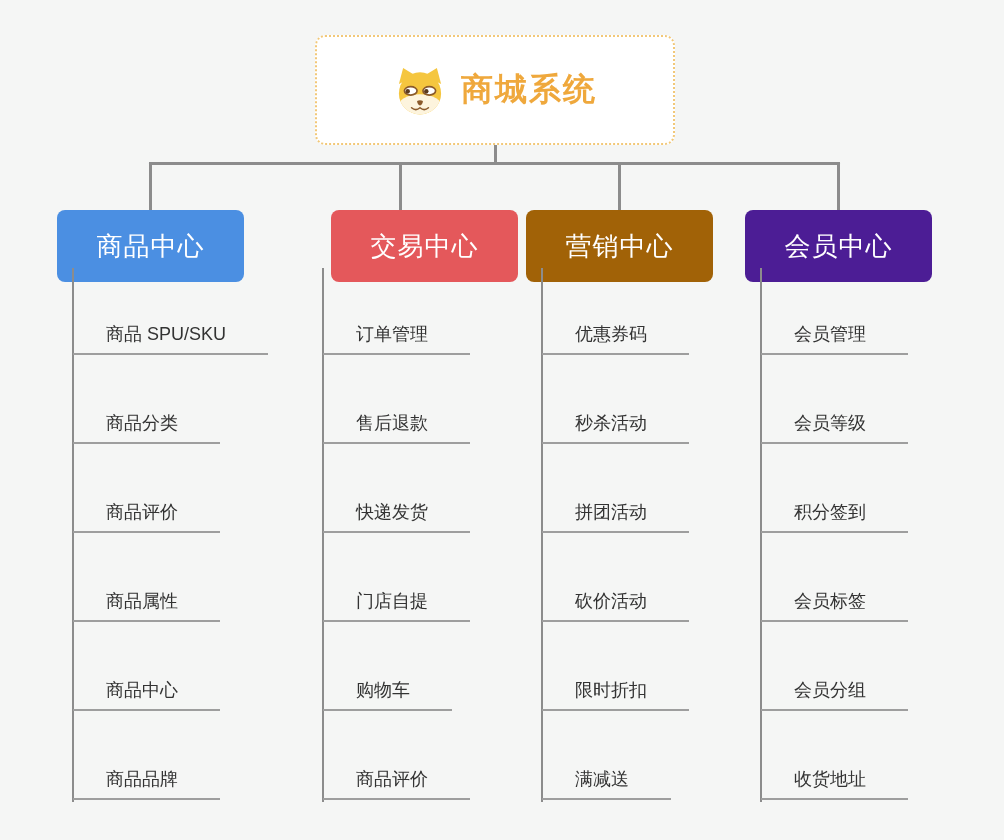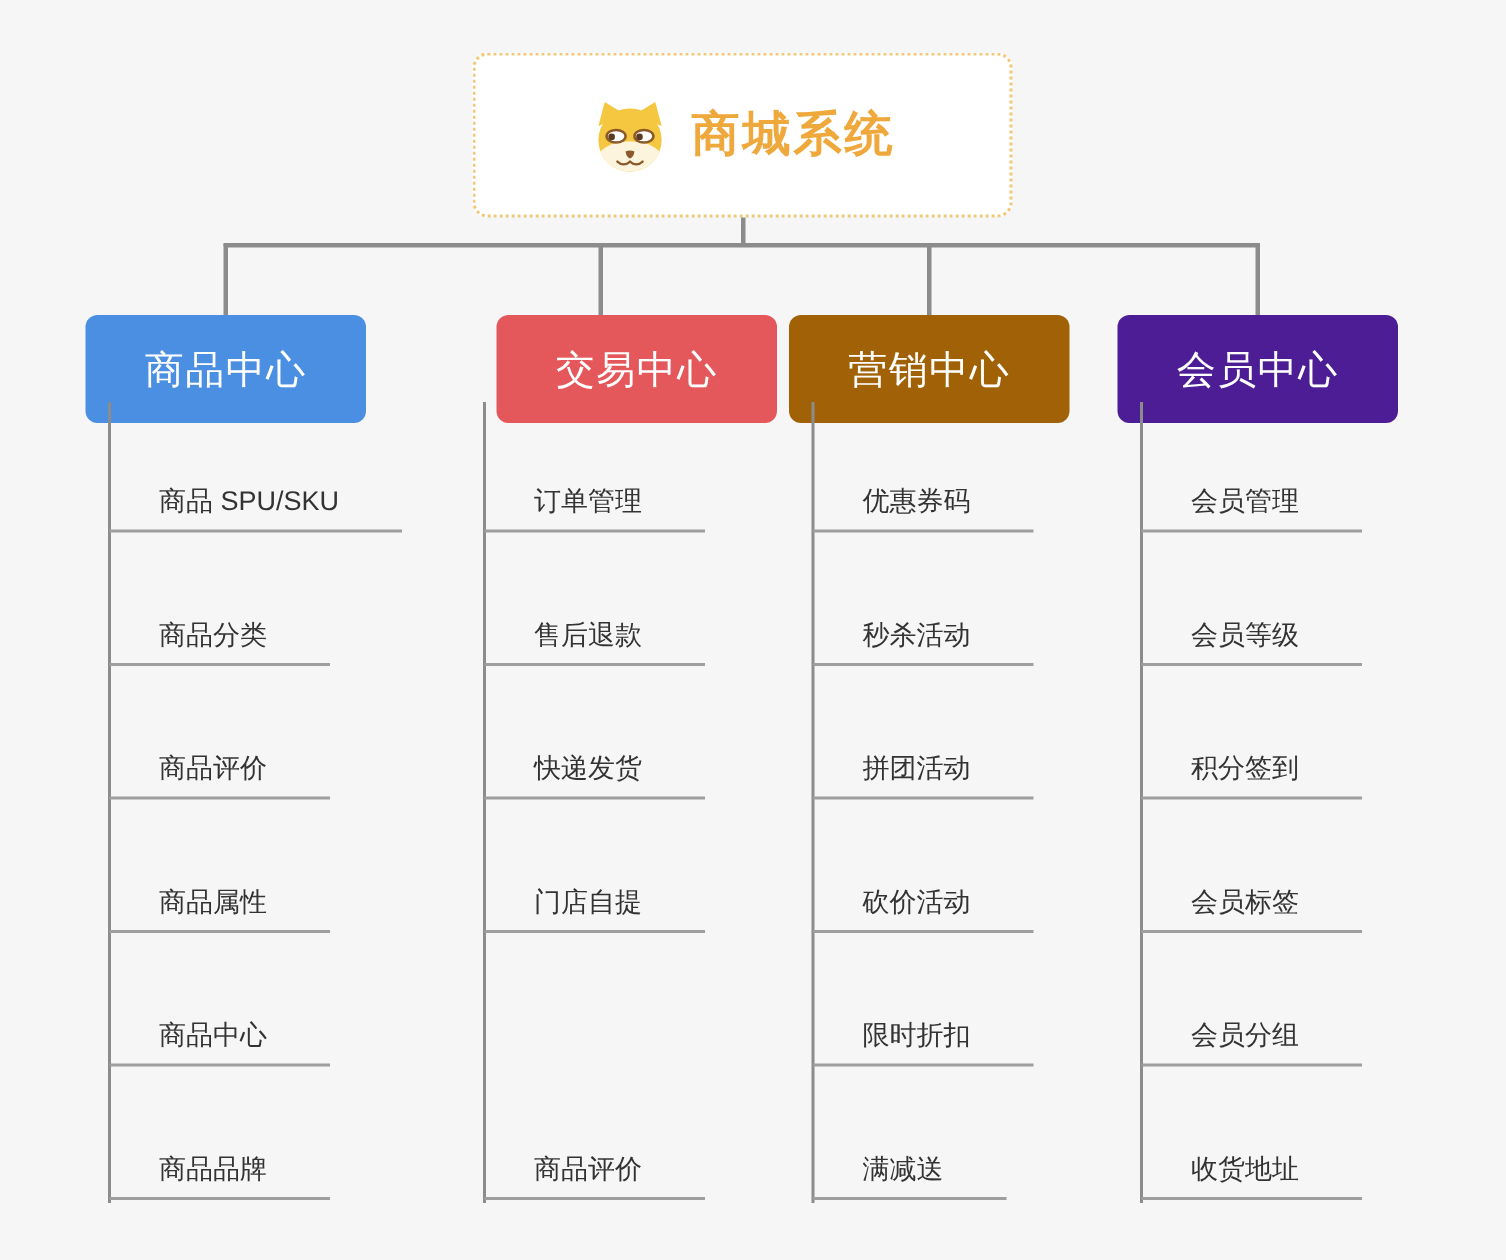--- a/index.html
+++ b/index.html
@@ -81,20 +81,21 @@
     <span class="leaf i5">商品品牌</span>
   </div>
 
   <div class="group g1">
     <div class="bbox" style="background-color: rgb(228, 88, 91); margin-left: 24px;">交易中心</div>
     <div class="trunk"></div>
     <span class="leaf i0">订单管理</span>
     <span class="leaf i1">售后退款</span>
     <span class="leaf i2">快递发货</span>
     <span class="leaf i3">门店自提</span>
+    <span class="leaf i4">购物车</span>
     <span class="leaf i5">商品评价</span>
   </div>
 
   <div class="group g2">
     <div class="bbox" style="background-color: #a16207;">营销中心</div>
     <div class="trunk"></div>
     <span class="leaf i0">优惠券码</span>
     <span class="leaf i1">秒杀活动</span>
     <span class="leaf i2">拼团活动</span>
     <span class="leaf i3">砍价活动</span>

